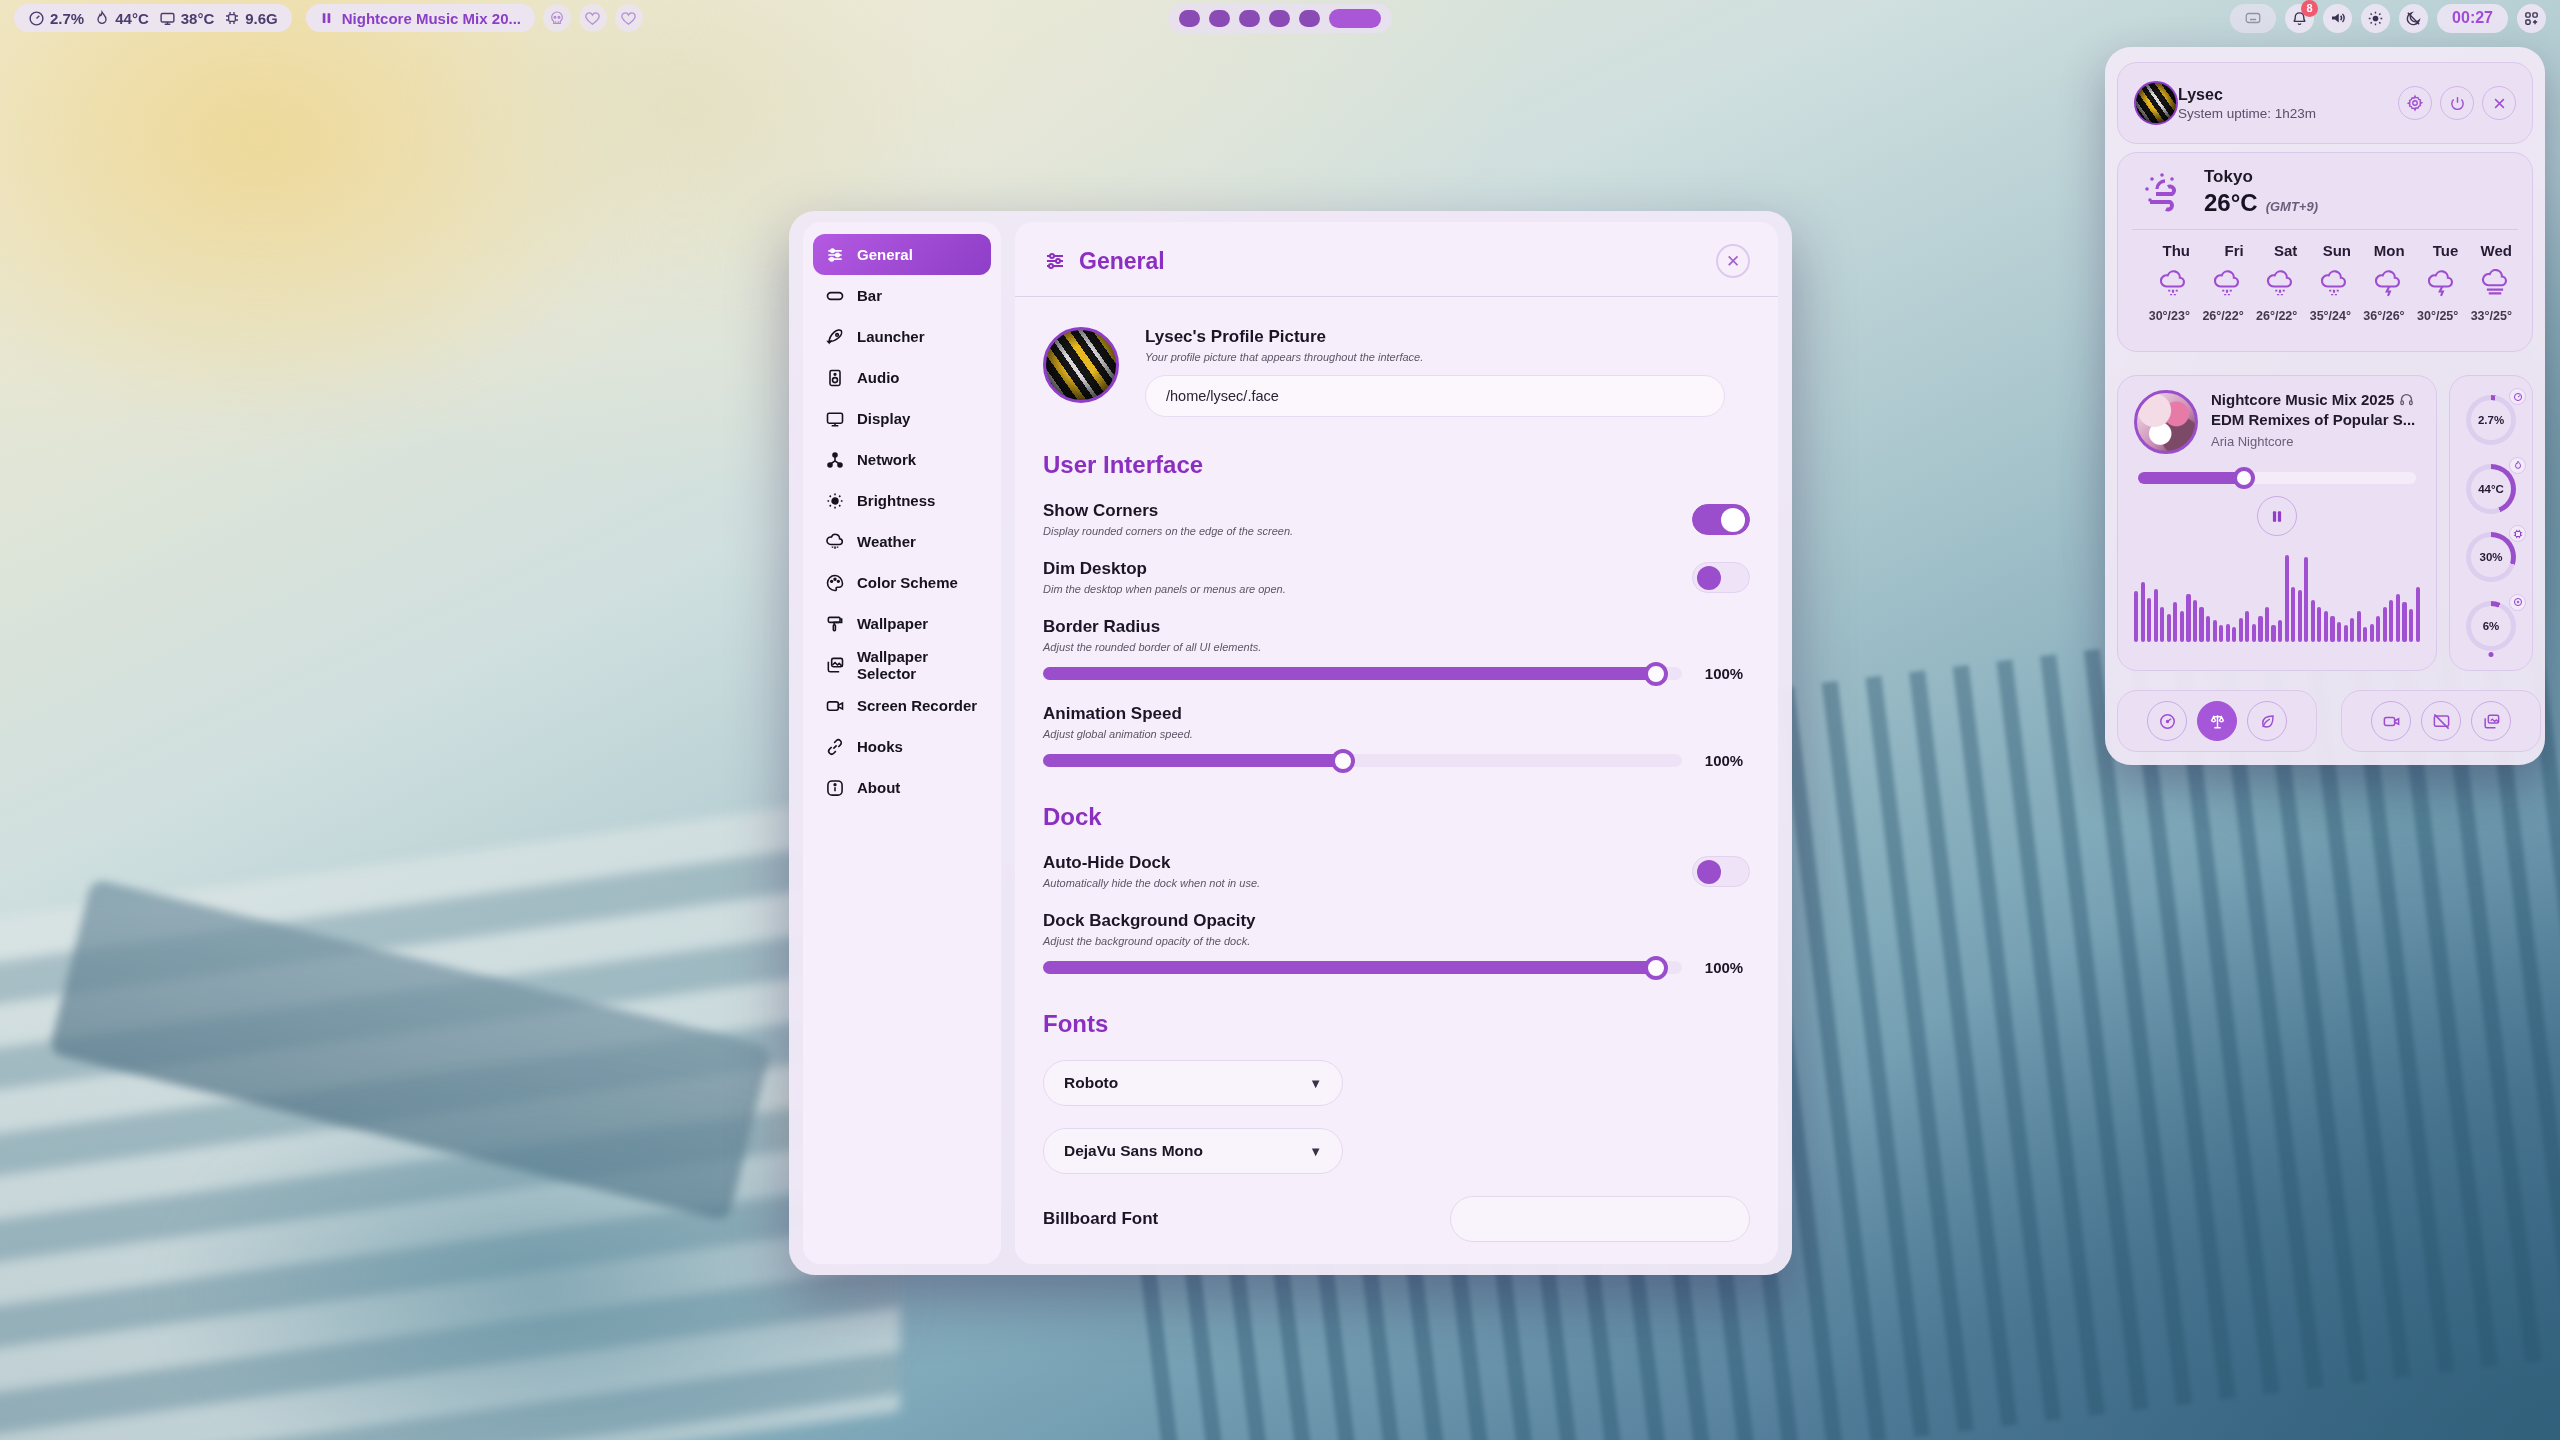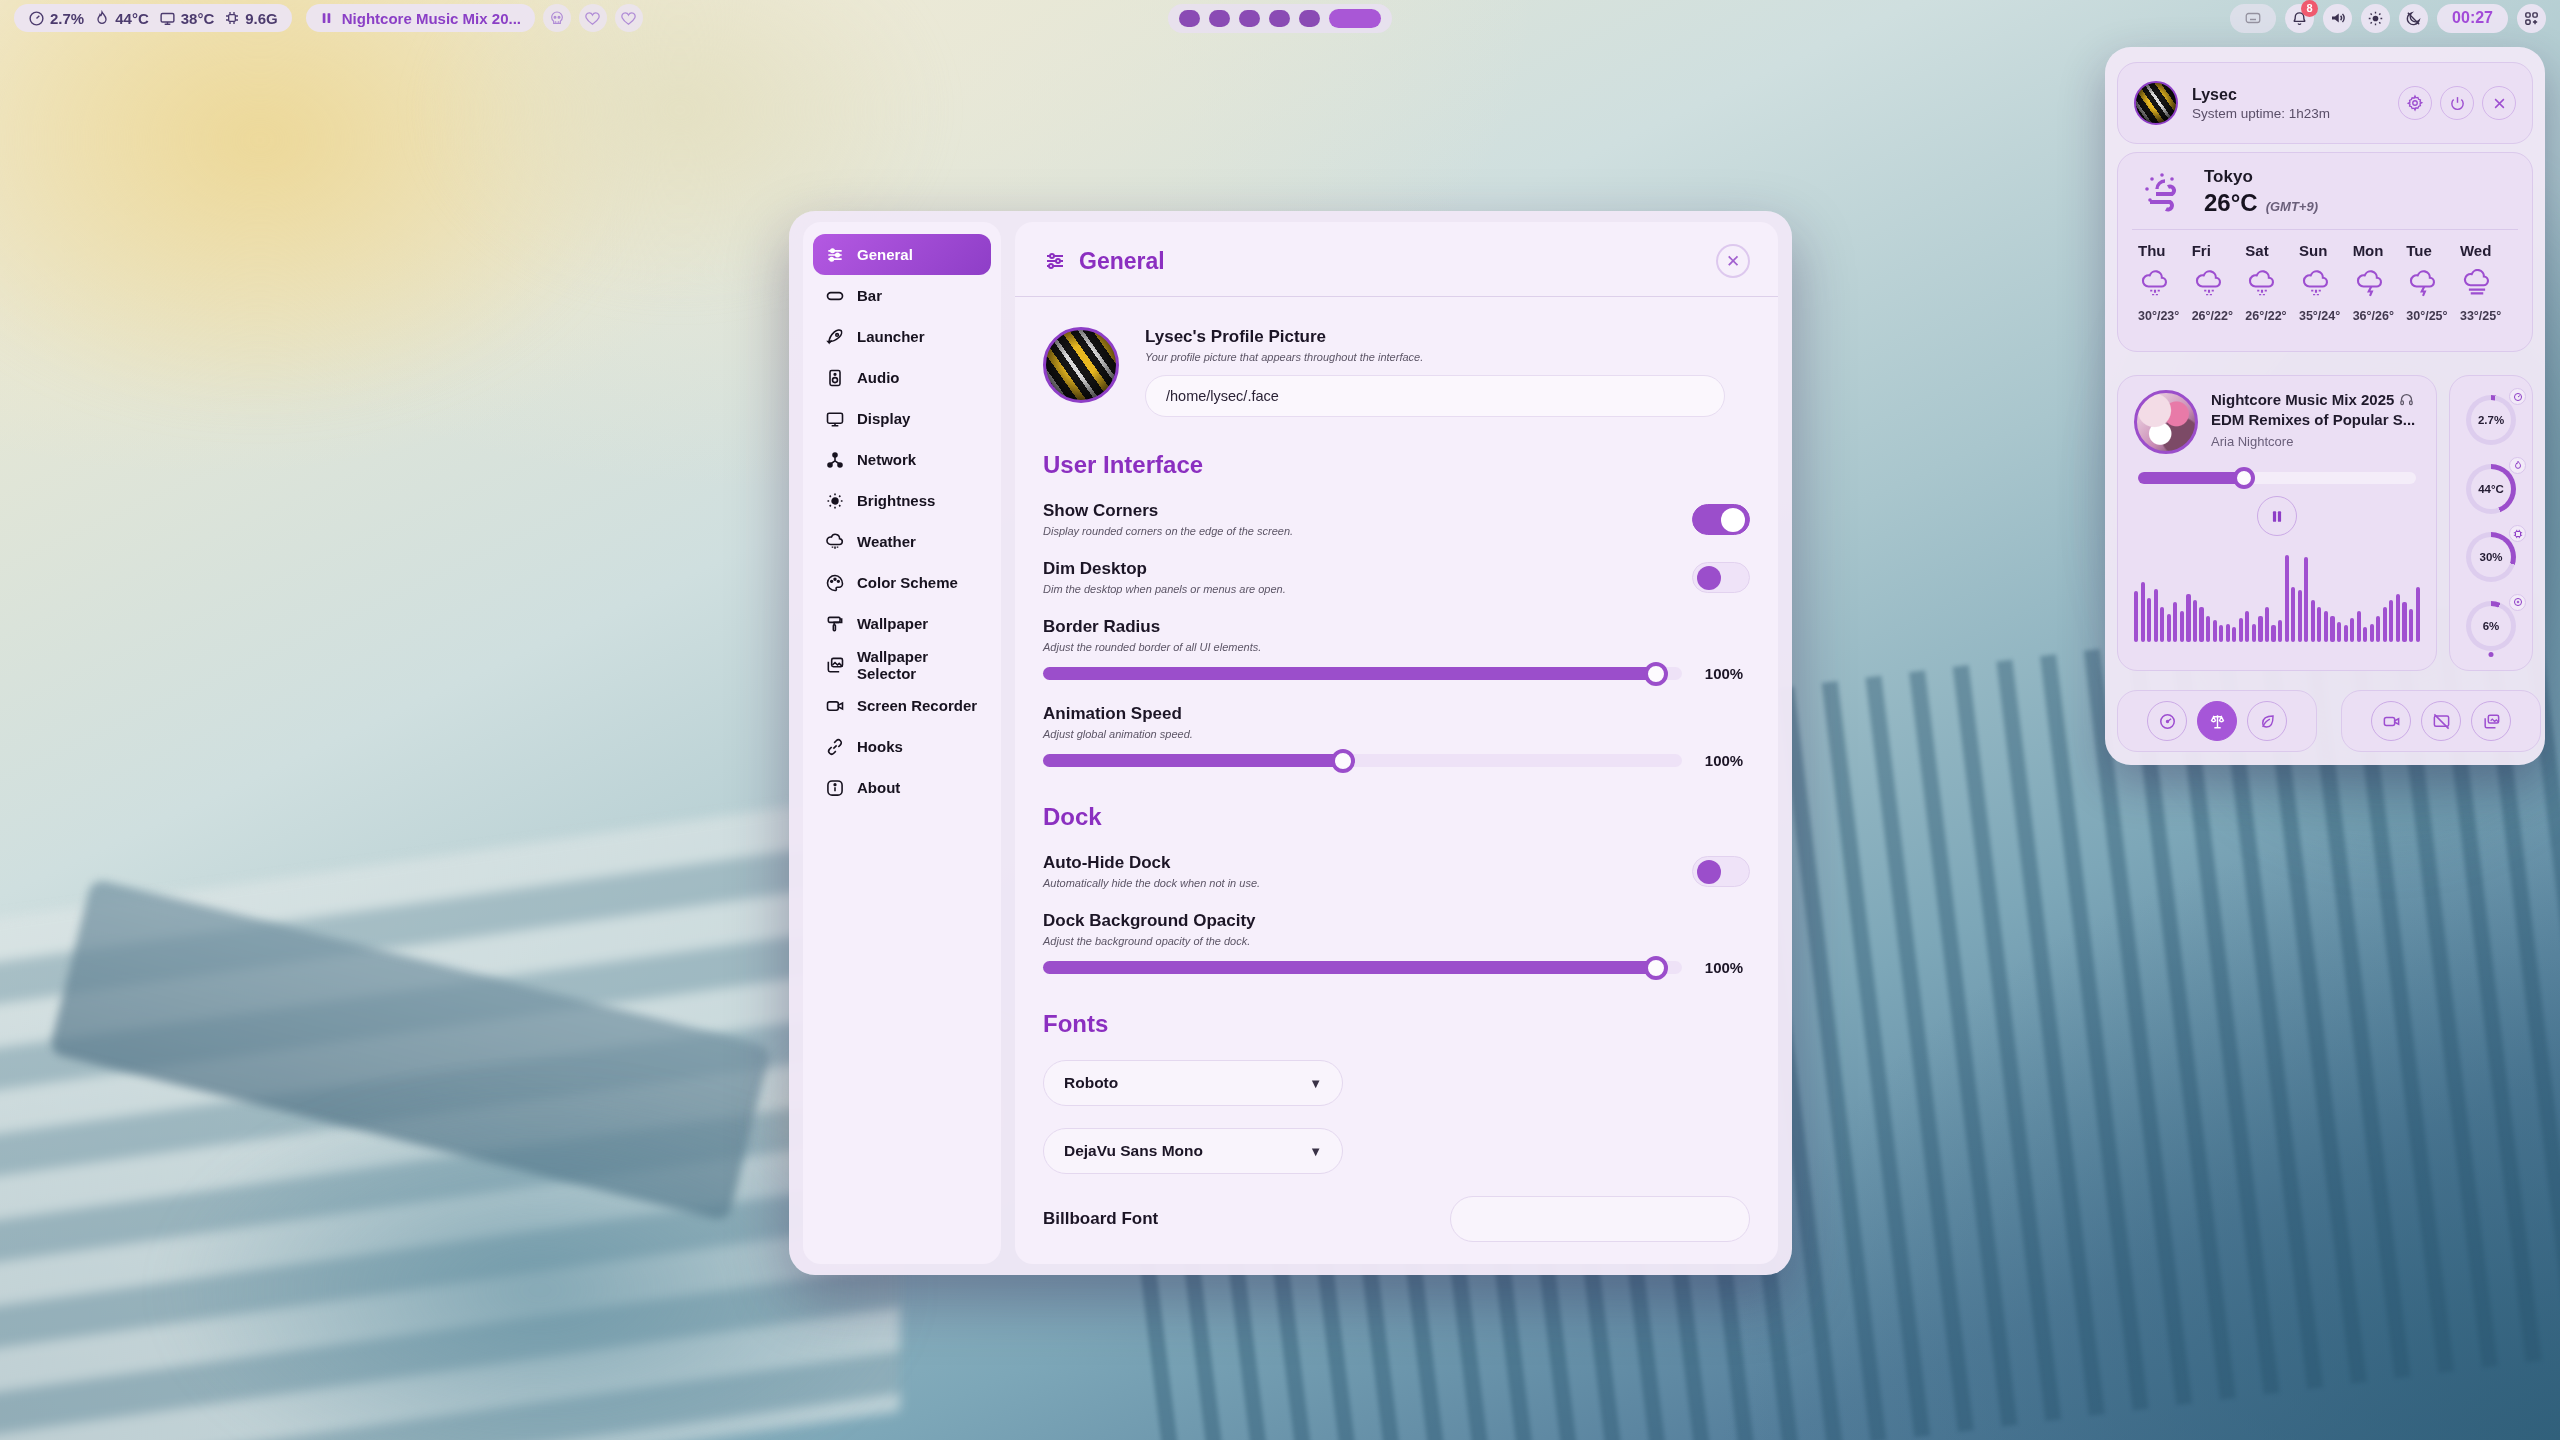--- a/index.html
+++ b/index.html
@@ -72,35 +72,35 @@
   .slider .fill { position:absolute; left:0; top:0; bottom:0; border-radius:7px; background:#9b4ecb; }
   .slider .knob { position:absolute; top:50%; transform:translate(-50%,-50%); width:24px; height:24px; border-radius:50%; background:#fdfbfe; border:4px solid #9b4ecb; }
   .slider-val { width:52px; text-align:center; font-size:15px; font-weight:bold; color:#1c1526; }
   .dd { width:300px; height:46px; border-radius:23px; background:#f9f4fc; border:1px solid #e4d8ef; display:flex; align-items:center; padding:0 20px; font-size:15.5px; font-weight:bold; color:#1c1526; cursor:pointer; flex:0 0 auto; }
   .dd .caret { margin-left:auto; color:#3a3246; font-size:13px; }
 
   
   #panel { position:absolute; right:15px; top:47px; width:440px; height:718px; background:rgba(240,232,246,.95);
     border-radius:26px; box-shadow:0 18px 46px rgba(40,20,70,.3); z-index:40; }
   .pcard { position:absolute; background:#ebdff4; border:1px solid #dbc9ec; border-radius:20px; }
-  #p-user { left:12px; top:15px; width:416px; height:82px; display:flex; align-items:center; padding:0 16px; gap:14px; }
+  #p-user { left:12px; top:15px; width:416px; height:82px; display:flex; align-items:center; padding:0 16px; }
   .avatar-sm { width:44px; height:44px; border-radius:50%; border:2px solid #8e3ec7; overflow:hidden;
     background: radial-gradient(circle at 50% 45%, rgba(0,0,0,0) 25%, rgba(0,0,0,.8) 75%),
       repeating-linear-gradient(55deg,#e8b820 0 5px,#151515 5px 10px,#d8d8d8 10px 13px,#151515 13px 19px); }
   #p-user .name { font-size:16px; font-weight:bold; color:#1d1826; }
   #p-user .uptime { font-size:13.5px; color:#5a4f68; margin-top:2px; }
   .round-btn { width:34px; height:34px; border-radius:50%; border:1.6px solid #d3b5ea; color:#9d4ed0; display:flex; align-items:center; justify-content:center; cursor:pointer; }
   #p-weather { left:12px; top:105px; width:416px; height:200px; padding:14px 18px; }
   .w-head { display:flex; align-items:center; gap:16px; }
   .w-city { font-size:17px; font-weight:bold; color:#1d1826; }
   .w-temp { font-size:24px; font-weight:bold; color:#171320; }
   .w-tz { font-size:13px; font-weight:bold; color:#6a5f7a;font-style:italic; }
   .w-div { height:1px; background:#d9c8ea; margin:12px -4px; }
   .w-grid { display:flex; justify-content:space-between; padding:0 2px; }
-  .w-col { width:52px; display:flex; flex-direction:column; align-items:flex-start; gap:9px; }
+  .w-col { width:52px; display:flex; flex-direction:column; align-items:flex-end; gap:9px; }
   .w-day { font-size:15px; font-weight:bold; color:#241c33; }
   .w-col svg { color:#9d4ed0; }
   .w-lo { font-size:12.5px; font-weight:bold; color:#42394f; white-space:nowrap; }
   #p-player { left:12px; top:328px; width:320px; height:296px; padding:14px 16px; }
   .pl-head { display:flex; gap:13px; }
   .album { width:64px; height:64px; border-radius:50%; border:3px solid #9b4ecb; flex:0 0 auto;
     background: radial-gradient(circle at 30% 30%, #f3dce6 0 28%, transparent 30%),
       radial-gradient(circle at 68% 36%, #e87aa8 0 22%, transparent 24%),
       radial-gradient(circle at 40% 70%, #fff 0 20%, transparent 22%),
       radial-gradient(circle at 75% 75%, #7c4a66 0 30%, transparent 33%),

